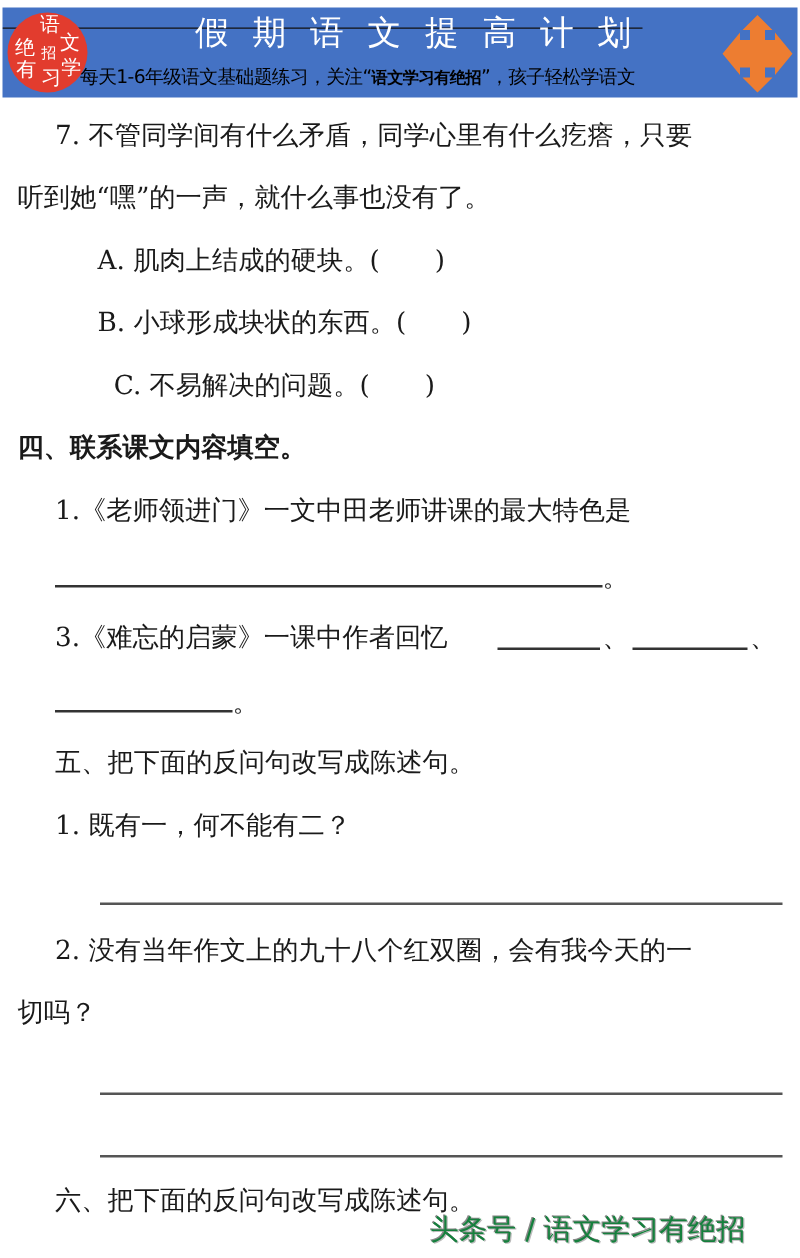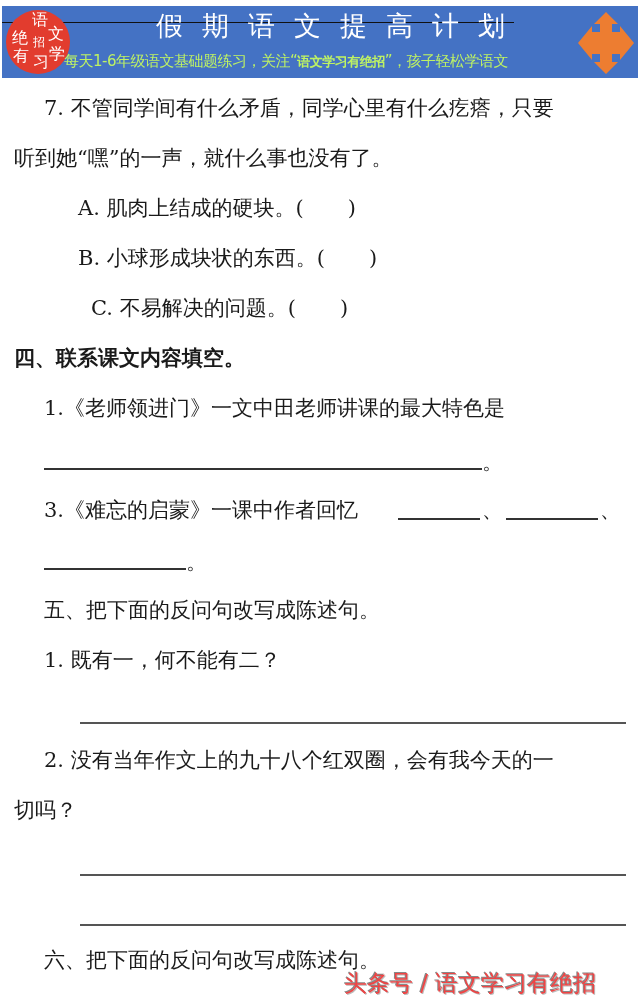--- a/index.html
+++ b/index.html
@@ -24,32 +24,32 @@
   .logo .c3 { left: 6px; top: 20px; }
   .logo .c4 { left: 27px; top: 24px; font-size: 12px; }
   .logo .c5 { left: 43px; top: 36px; }
   .logo .c6 { left: 7px; top: 38px; }
   .logo .c7 { left: 27px; top: 44px; }
   .banner-title {
     position: absolute; left: 134px; top: 2px; font-size: 27px; letter-spacing: 19px;
     color: #ffffff; font-family: "DejaVu Sans", sans-serif; white-space: nowrap; margin-left: 20px;
   }
   .banner-sub {
-    position: absolute; left: 62px; top: 46px; font-size: 15px; color: #bef264;
+    position: absolute; left: 62px; top: 46px; font-size: 15px; color: #000000;
     font-family: "DejaVu Sans", sans-serif; white-space: nowrap; letter-spacing: -0.5px;
   }
   .banner-sub b { font-weight: bold; font-size: 13px; }
   .arrow-icon { position: absolute; left: 572px; top: 4px; width: 64px; height: 66px; }
 
   .line { position: absolute; font-size: 21px; white-space: nowrap; line-height: 24px; }
   .bold { font-weight: bold; font-family: "DejaVu Sans", sans-serif; }
   .blank { position: absolute; height: 2px; background: #333; }
   .answer-line { position: absolute; height: 2px; background: #555; }
   .watermark {
-    position: absolute; left: 344px; top: 968px; font-size: 23px; color: #ef4444;
+    position: absolute; left: 344px; top: 968px; font-size: 23px; color: #15803d;
     font-family: "DejaVu Sans", sans-serif; white-space: nowrap;
     text-shadow: -1px -1px 0 #888, 1px 1px 0 #bbb;
   }
 </style>
 </head>
 <body>
 
 <div class="banner">
   <div class="banner-line"></div>
   <div class="logo">

